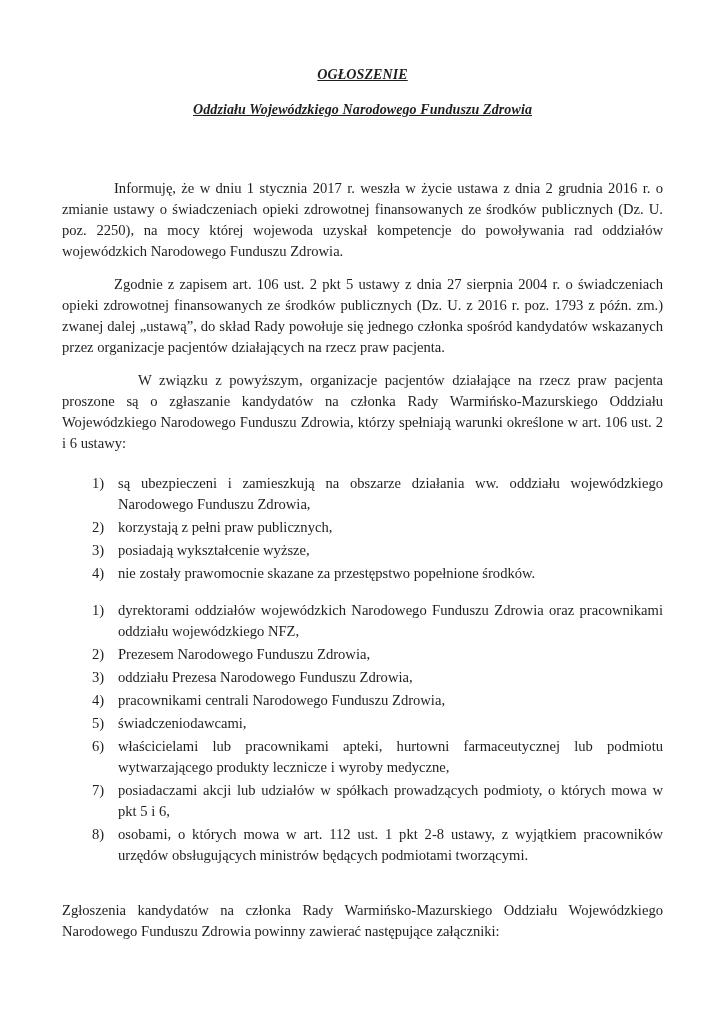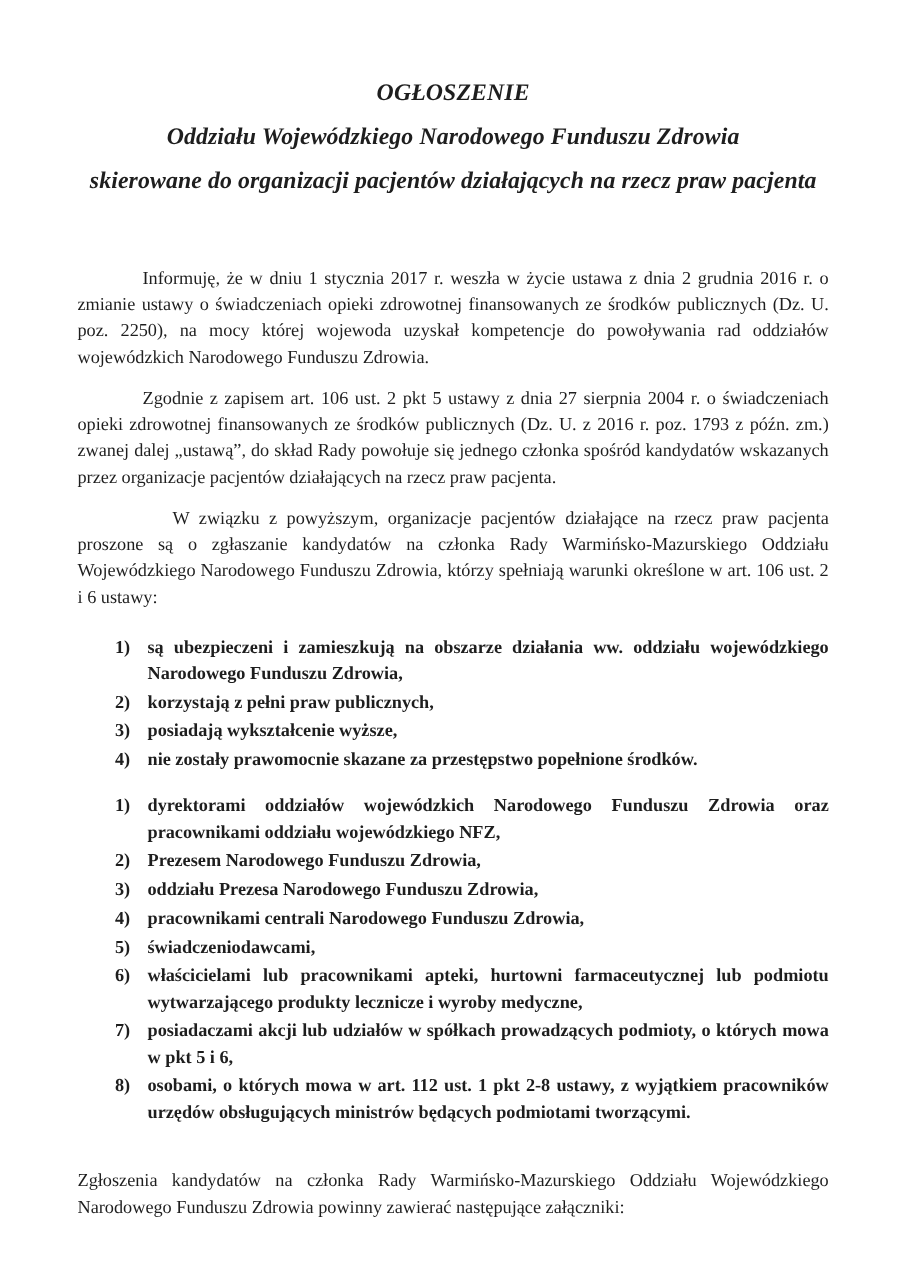--- a/index.html
+++ b/index.html
@@ -21,39 +21,39 @@
     padding: 64px 61px 40px 62px;
     overflow: hidden;
   }
   .doc-header {
     text-align: center;
     margin-bottom: 58px;
   }
   .h-line {
     font-weight: bold;
     font-style: italic;
-    font-size: 19px;
+    font-size: 14px;
     line-height: 21px;
     margin-bottom: 14px;
     letter-spacing: 0.1px;
+    text-decoration: underline;
   }
   .para {
     margin: 0 0 12px 0;
     text-align: justify;
   }
   .indent-a { text-indent: 52px; }
   .indent-b { text-indent: 76px; }
   .tight { margin-bottom: 19px; }
   .num-list {
     list-style: none;
     counter-reset: item;
     margin: 0 0 16px 0;
     padding: 0 0 0 56px;
     text-align: justify;
-    font-weight: bold;
   }
   .num-list li {
     counter-increment: item;
     position: relative;
     margin-bottom: 2px;
   }
   .num-list li::before {
     content: counter(item) ")";
     position: absolute;
     left: -26px;
@@ -65,21 +65,20 @@
   .pre-list-gap { margin-bottom: 16px; margin-top: 4px; }
 </style>
 </head>
 <body>
 
 <div class="page">
 
   <header class="doc-header">
     <div class="h-line">OGŁOSZENIE</div>
     <div class="h-line">Oddziału Wojewódzkiego Narodowego Funduszu Zdrowia</div>
-    <div class="h-line">skierowane do organizacji pacjentów działających na rzecz praw pacjenta</div>
   </header>
 
   <p class="para indent-a">Informuję, że w dniu 1 stycznia 2017 r. weszła w życie ustawa z dnia 2 grudnia 2016 r. o zmianie ustawy o świadczeniach opieki zdrowotnej finansowanych ze środków publicznych (Dz. U. poz. 2250), na mocy której wojewoda uzyskał kompetencje do powoływania rad oddziałów wojewódzkich Narodowego Funduszu Zdrowia.</p>
 
   <p class="para indent-a">Zgodnie z zapisem art. 106 ust. 2 pkt 5 ustawy z dnia 27 sierpnia 2004 r. o świadczeniach opieki zdrowotnej finansowanych ze środków publicznych (Dz. U. z 2016 r. poz. 1793 z późn. zm.) zwanej dalej „ustawą”, do skład Rady powołuje się jednego członka spośród kandydatów wskazanych przez organizacje pacjentów działających na rzecz praw pacjenta.</p>
 
   <p class="para indent-b tight">W związku z powyższym, organizacje pacjentów działające na rzecz praw pacjenta proszone są o zgłaszanie kandydatów na członka Rady Warmińsko-Mazurskiego Oddziału Wojewódzkiego Narodowego Funduszu Zdrowia, którzy spełniają warunki określone w art. 106 ust. 2 i 6  ustawy:</p>
 
   <ol class="num-list">
     <li>są ubezpieczeni i zamieszkują na obszarze działania ww. oddziału wojewódzkiego Narodowego Funduszu Zdrowia,</li>

